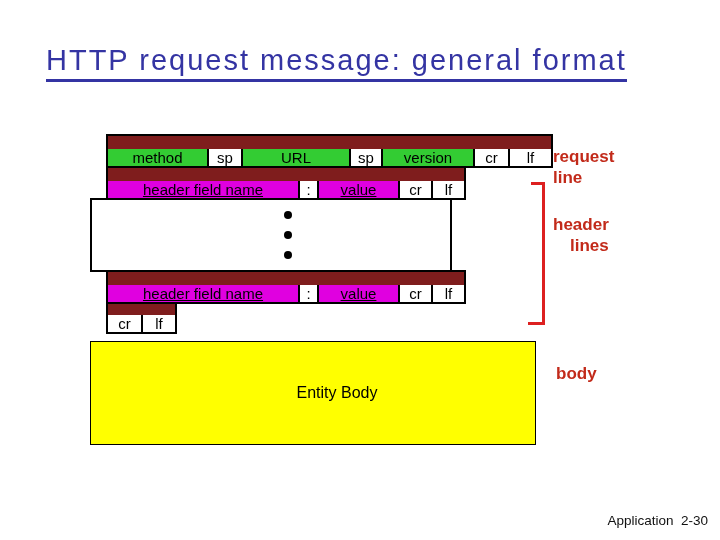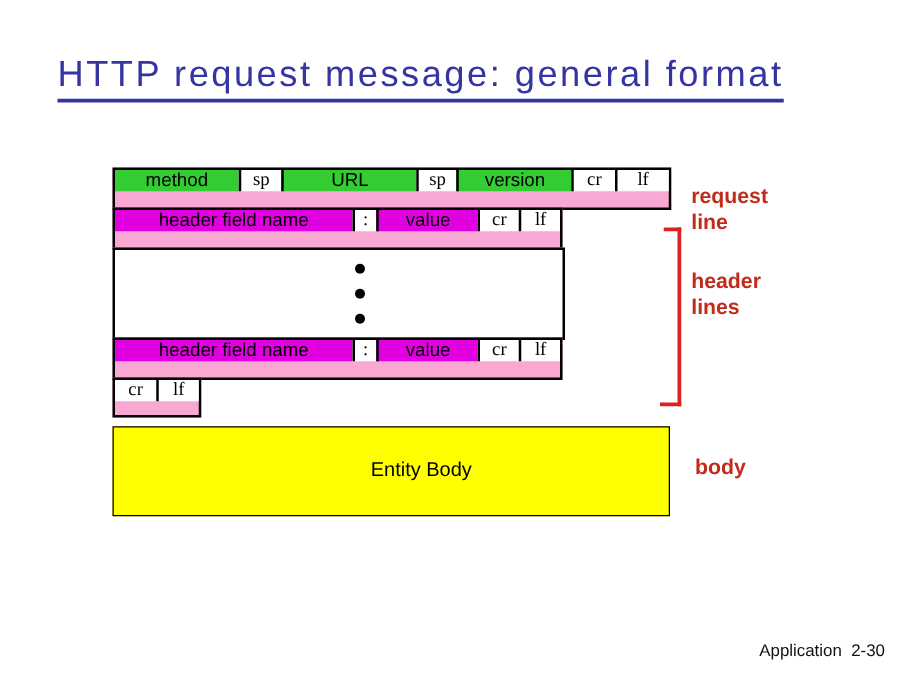--- a/index.html
+++ b/index.html
@@ -15,60 +15,60 @@
   .abs{position:absolute;}
   
   .slide-title{
     left:46px;top:44px;
     font-size:29px;letter-spacing:2px;color:var(--title);
     border-bottom:3px solid var(--title);padding-bottom:2px;
     white-space:nowrap;
   }
   
   .row{
-    display:flex;align-items:flex-start;
-    border:2px solid var(--line);background:#f9a8d4;
+    display:flex;align-items:flex-end;
+    border:2px solid var(--line);background:#7f1d1d;margin-left:16px;
   }
   .cell{
     display:flex;align-items:center;justify-content:center;
     font-size:15px;color:#000;border-left:2px solid var(--line);
     white-space:nowrap;overflow:hidden;
   }
   .cell:first-child{border-left:none;}
   .cell.green{background:var(--green);}
-  .cell.magenta{background:var(--magenta);}
-  .cell.white{background:#ffffff;font-family:Liberation Serif, serif;}
+  .cell.magenta{background:var(--magenta);text-decoration:underline;}
+  .cell.white{background:#ffffff;}
   .row-1{left:90px;top:134px;width:447px;height:34px;}
   .row-2{left:90px;top:166px;width:360px;height:34px;}
   .dots-box{
     left:90px;top:198px;width:362px;height:74px;
     border:2px solid var(--line);background:#fff;
     display:flex;flex-direction:column;justify-content:center;
     gap:12px;padding-left:192px;
   }
   .dot{width:8px;height:8px;border-radius:50%;background:#000;}
   .row-3{left:90px;top:270px;width:360px;height:34px;}
   .row-4{left:90px;top:302px;width:71px;height:32px;}
   .entity-body{
-    left:90px;top:341px;width:446px;height:72px;
+    left:90px;top:341px;width:446px;height:104px;
     background:var(--yellow);border:1px solid var(--line);
     display:flex;align-items:center;justify-content:center;
     font-size:16px;color:#000;padding-left:48px;
   }
   
   .bracket-vert{left:542px;top:182px;width:3px;height:143px;background:var(--bracket);}
   .bracket-arm-top{left:531px;top:182px;width:14px;height:3px;background:var(--bracket);}
   .bracket-arm-bottom{left:528px;top:322px;width:17px;height:3px;background:var(--bracket);}
   
   .annot{
     color:var(--annot);font-size:17px;font-weight:600;line-height:21px;
     white-space:pre-line;
   }
   .annot-request{left:553px;top:146px;}
-  .annot-header{left:553px;top:214px;}
+  .annot-header{left:553px;top:214px;text-align:right;}
   .annot-body{left:556px;top:363px;}
   
   .slide-number{
     right:12px;top:513px;font-size:13.5px;color:#111;white-space:pre;
   }
 </style>
 </head>
 <body>
 
 <div class="abs slide-title">HTTP request message: general format</div>

